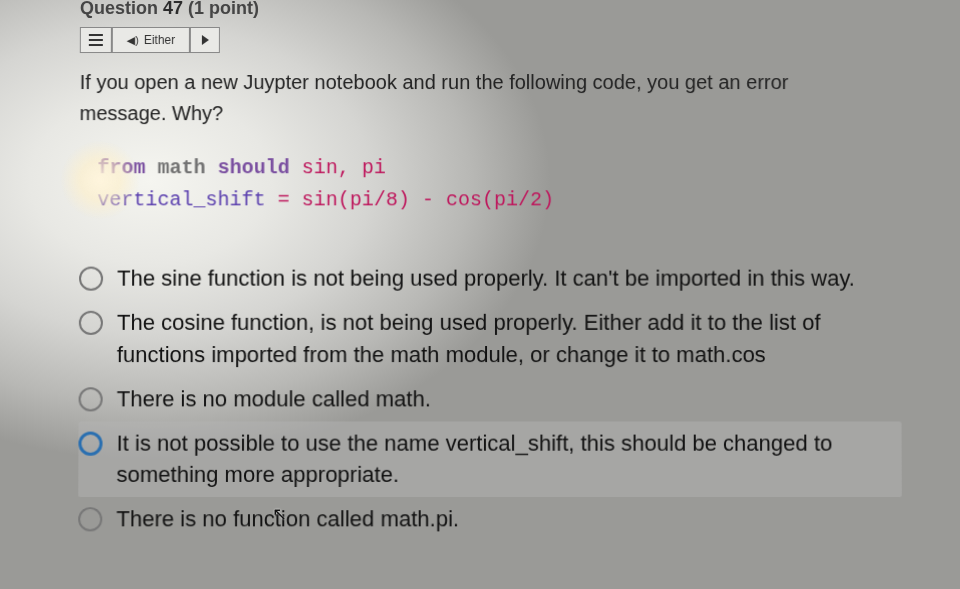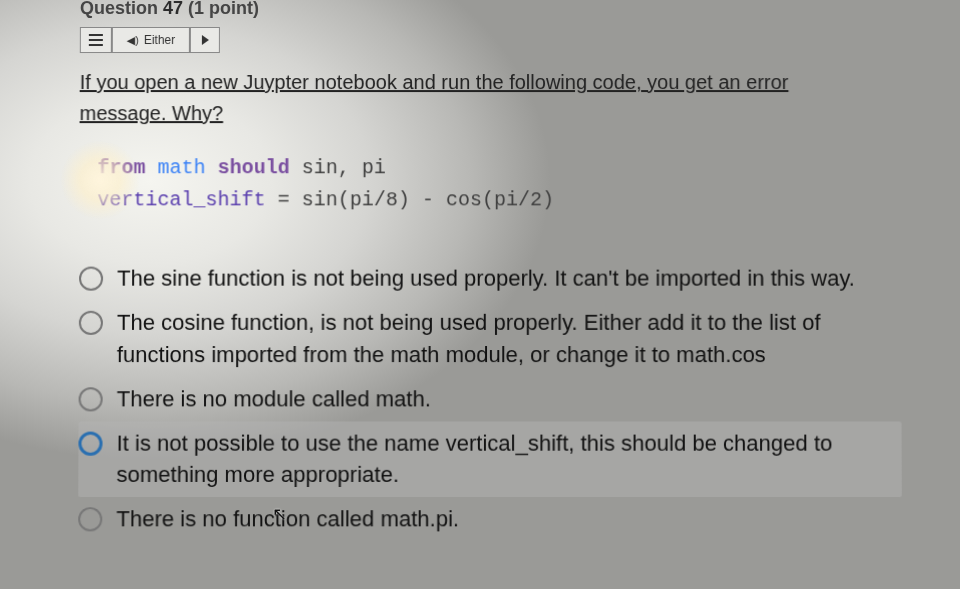--- a/index.html
+++ b/index.html
@@ -51,32 +51,31 @@
     border-left: 7px solid #333;
     border-top: 5px solid transparent;
     border-bottom: 5px solid transparent;
   }
   .prompt {
     font-size: 20px;
     line-height: 1.55;
     color: #222;
     max-width: 760px;
     margin-bottom: 23px;
-    text-decoration: underline;
   }
   .codeblock {
     font-family: "Courier New", monospace;
     font-size: 20px;
     line-height: 1.6;
     margin: 18px 0 40px 18px;
     color: #222;
   }
   .kw-from, .kw-import { color: #7a4fa0; font-weight: 600; }
-  .mod { color: #3b82f6; font-weight: 400; }
-  .fn { color: #404040; }
+  .mod { color: #737373; font-weight: 700; }
+  .fn { color: #be185d; }
   .varname { color: #5a3fae; }
   .options { margin-top: 20px; }
   .opt {
     display: flex;
     align-items: flex-start;
     gap: 14px;
     padding: 6px 10px 6px 0;
     font-size: 22px;
     line-height: 1.45;
     color: #111;

